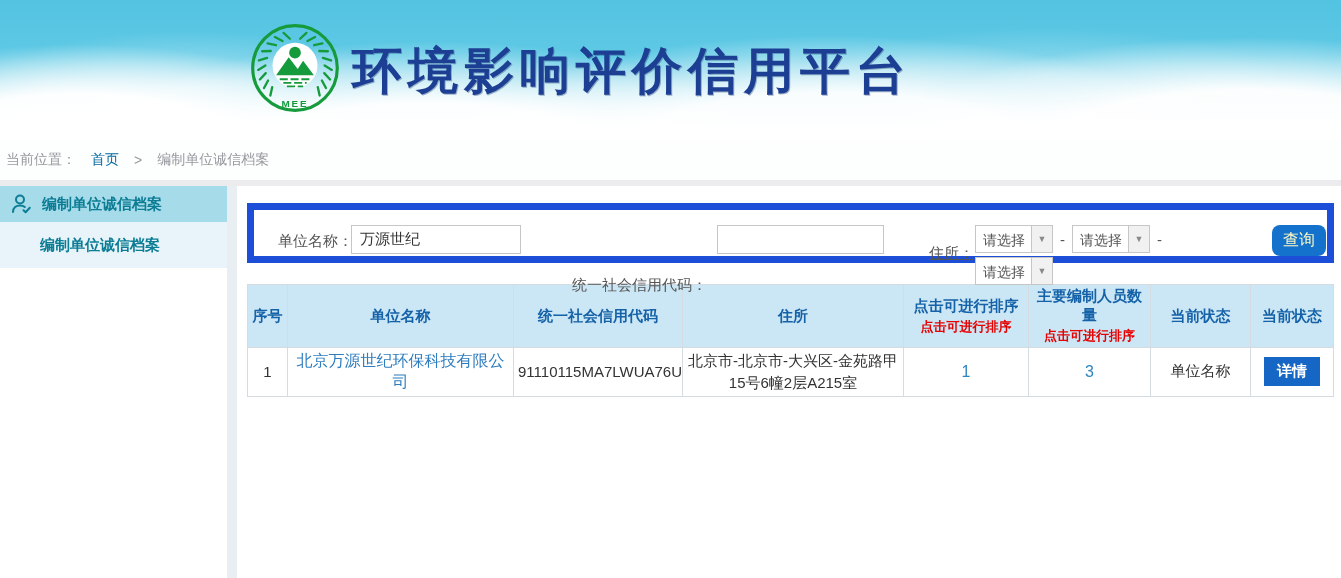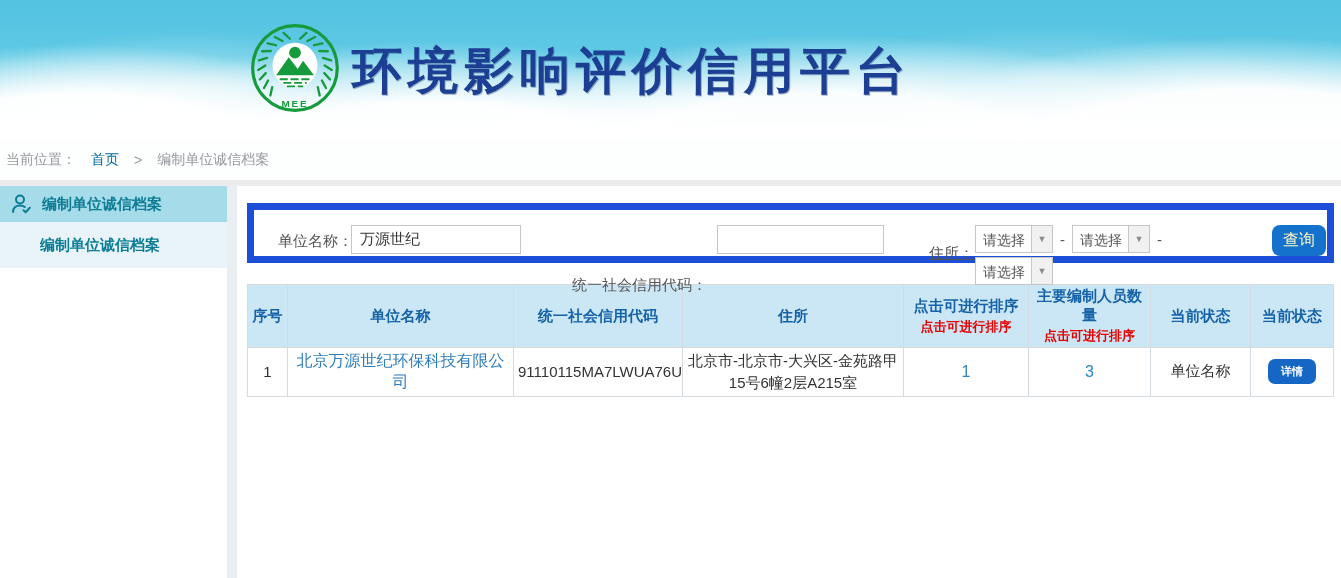--- a/index.html
+++ b/index.html
@@ -95,22 +95,22 @@
     height:42px; padding:2px;
   }
   .sort-hint { display:block; color:#e60000; font-size:13px; font-weight:bold; margin-top:2px; }
   .result-table td { height:46px; font-size:15px; color:#333; padding:2px 4px; }
   .company-link { color:#2f7dbe; font-size:16px; text-decoration:none; cursor:pointer; }
   .index-cell { color:#2a7ba6; font-size:16px; }
   .code-cell { font-size:16px; color:#444; }
   .addr-cell { font-size:14px; color:#444; line-height:1.45; word-break:break-all; }
   .num-link { color:#2e86c1; font-size:16px; cursor:pointer; }
   .detail-btn {
-    background:#1667c5; color:#fff; border:none; border-radius:7px;
-    padding:5px 13px; font-size:11px; font-weight:bold; cursor:pointer;
+    background:#1667c5; color:#fff; border:none; border-radius:0;
+    padding:5px 13px; font-size:15px; font-weight:bold; cursor:pointer;
     font-family:inherit;
   }
 </style>
 </head>
 <body>
 
 <div class="page">
 
   <div class="header">
     <svg class="logo" viewBox="0 0 100 100">

